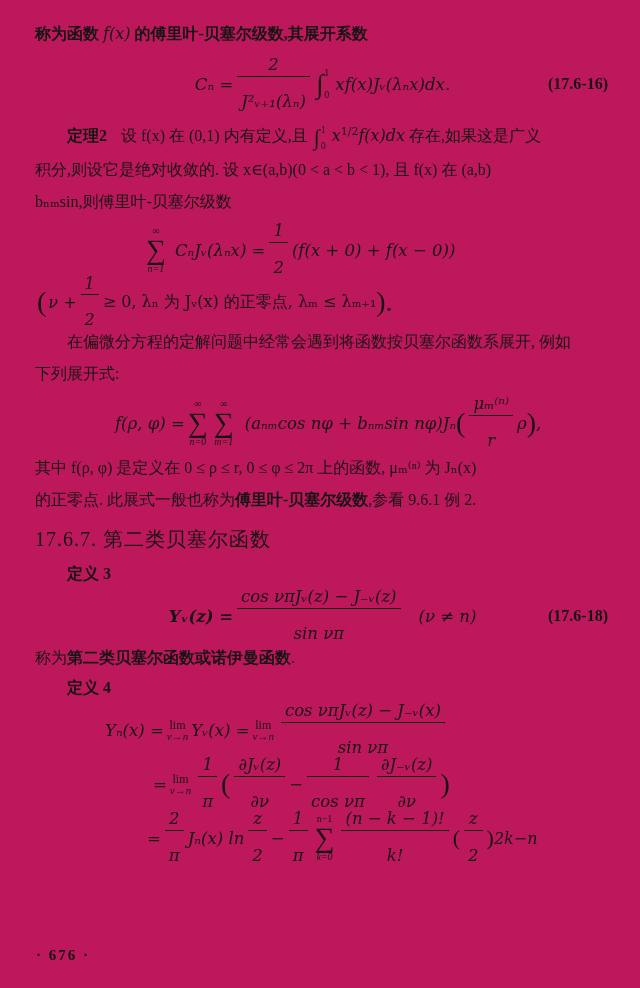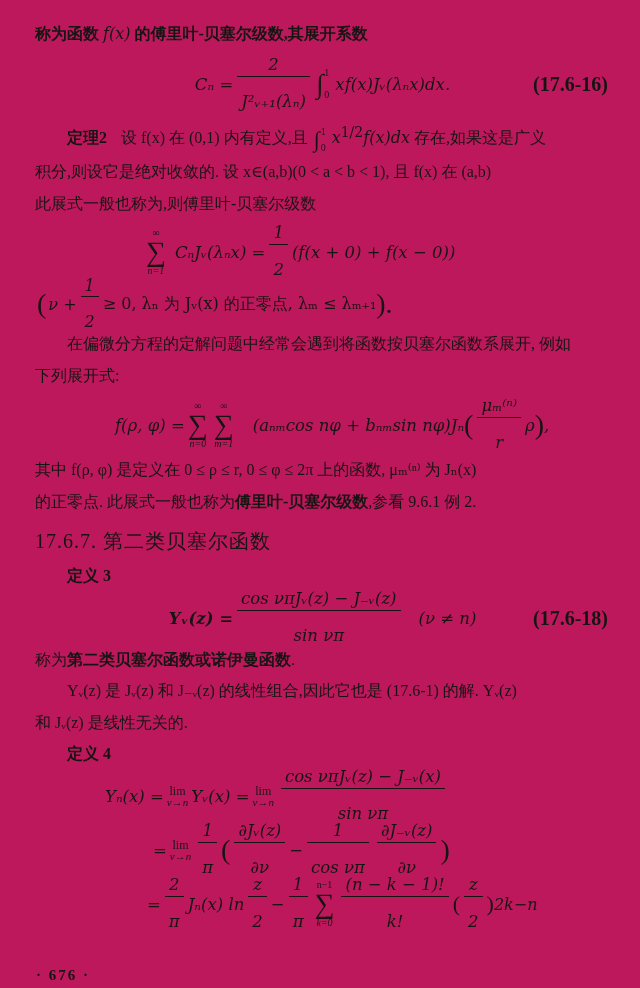--- a/index.html
+++ b/index.html
@@ -21,34 +21,34 @@
   .docline{
     white-space:nowrap;
     font-size:16px;
     line-height:32px;
   }
   .indent{padding-left:32px;}
   .b{font-weight:bold;}
   .i{font-style:italic;}
   .math{font-family:"DejaVu Serif","DejaVu Sans",serif;}
   sup.expo{font-size:16px;vertical-align:super;letter-spacing:0;}
-  sup.half{font-size:14px;vertical-align:super;text-align:right;}
+  sup.half{font-size:11px;vertical-align:super;text-align:right;}
 
   
   .eqrow{
     position:relative;
     display:flex;
     align-items:center;
     white-space:nowrap;
     font-size:16.5px;
   }
   .eqrow .eqlabel{
     position:absolute;
     right:2px;
-    font-size:20px;
+    font-size:16px;
     font-weight:bold;
     font-style:normal;
   }
   .ctr{justify-content:center;}
 
   
   .frac{
     display:inline-block;
     vertical-align:middle;
     text-align:center;
@@ -106,21 +106,21 @@
   .def-heading{
     font-size:16px;
     font-weight:bold;
     padding-left:32px;
     line-height:30px;
     white-space:nowrap;
   }
   .pagenum{
     position:absolute;
     left:36px;
-    bottom:4px;
+    bottom:24px;
     font-size:15px;
     font-weight:bold;
     letter-spacing:2px;
   }
   .mt4{margin-top:4px;} .mt6{margin-top:8px;}
   .mb4{margin-bottom:4px;}
 </style>
 </head>
 <body>
 
@@ -155,21 +155,21 @@
         <span class="int-sym">∫</span>
         <span class="int-lims">
             <span>1</span>
             <span>0</span>
           </span>
       </span>
       <span class="i math">x</span><sup class="half math">1/2</sup><span class="i math">f(x)dx</span>
       <span>存在,如果这是广义</span>
     </div>
     <div class="docline">积分,则设它是绝对收敛的. 设 x∈(a,b)(0 &lt; a &lt; b &lt; 1), 且 f(x) 在 (a,b)</div>
-    <div class="docline">此展式一般也称为,则傅里叶-贝塞尔级数</div>
+    <div class="docline">bₙₘsin,则傅里叶-贝塞尔级数</div>
   </div>
 
   <div class="eqrow mt4" style="height:56px;padding-left:108px;">
     <span class="bigop">
       <span class="op-top">∞</span>
       <span class="op-sym">∑</span>
       <span class="op-bot">n=1</span>
     </span>
     <span class="i math" style="margin-left:6px;">CₙJᵥ(λₙx) =</span>
     <span class="frac i math">
@@ -200,21 +200,21 @@
     <span class="bigop">
       <span class="op-top">∞</span>
       <span class="op-sym">∑</span>
       <span class="op-bot">n=0</span>
     </span>
     <span class="bigop">
       <span class="op-top">∞</span>
       <span class="op-sym">∑</span>
       <span class="op-bot">m=1</span>
     </span>
-    <span class="i math" style="margin-left:16px;">(aₙₘcos nφ + bₙₘsin nφ)Jₙ</span>
+    <span class="i math" style="margin-left:8px;">(aₙₘcos nφ + bₙₘsin nφ)Jₙ</span>
     <span class="bigp">(</span>
     <span class="frac i math">
       <span class="fnum">μₘ⁽ⁿ⁾</span>
       <span class="fden">r</span>
     </span>
     <span class="i math">ρ</span>
     <span class="bigp">)</span>
     <span class="i math">,</span>
   </div>
 
@@ -239,24 +239,20 @@
       <span class="fden">sin νπ</span>
     </span>
     <span class="i math" style="margin-left:14px;">(ν ≠ n)</span>
     <span class="eqlabel">(17.6-18)</span>
   </div>
 
   <div class="docline" style="line-height:30px;">
     <span>称为</span><span class="b">第二类贝塞尔函数或诺伊曼函数</span><span>.</span>
   </div>
 
-  <div>
-    <div class="docline indent">Yᵥ(z) 是 Jᵥ(z) 和 J₋ᵥ(z) 的线性组合,因此它也是 (17.6-1) 的解. Yᵥ(z)</div>
-    <div class="docline">和 Jᵥ(z) 是线性无关的.</div>
-  </div>
 
 
   <div class="def-heading">定义 4</div>
 
   <div class="eqrow" style="height:54px;padding-left:70px;">
     <span class="i math">Yₙ(x) =</span>
     <span class="limop">
       <span class="lim-word">lim</span>
       <span class="lim-sub">ν→n</span>
     </span>

